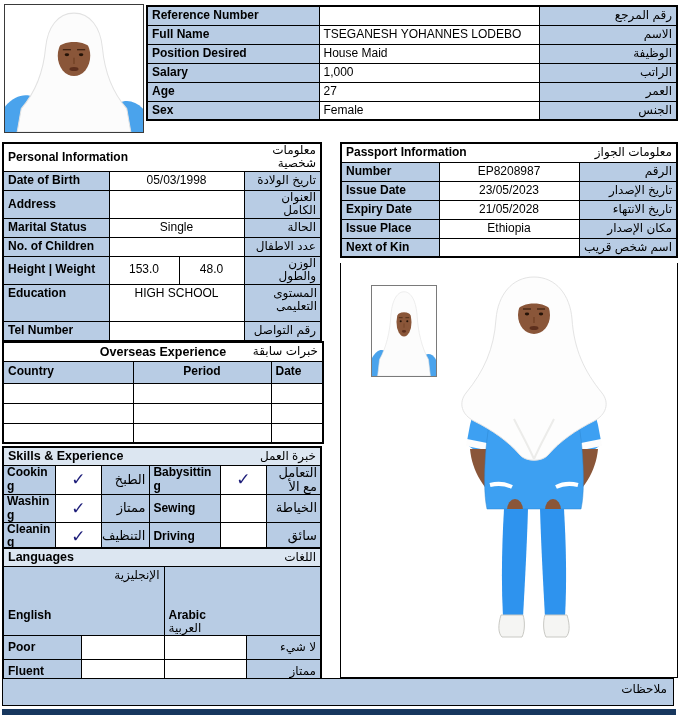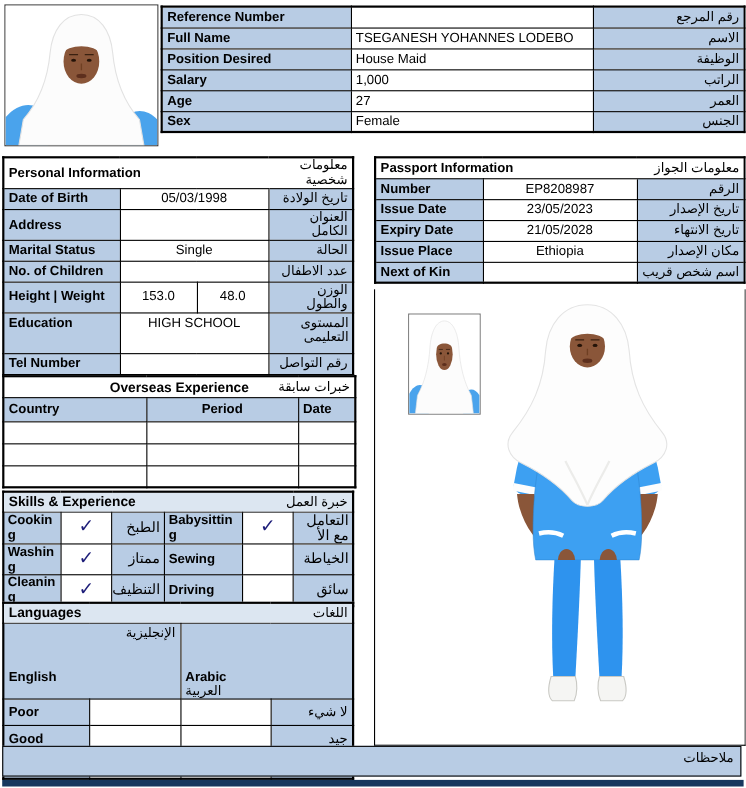--- a/index.html
+++ b/index.html
@@ -310,26 +310,20 @@
         <div class="line2 ar">العربية</div>
       </td>
     </tr>
     <tr style="height:24px">
       <td class="b en">Poor</td>
       <td></td>
       <td></td>
       <td class="b ar">لا شيء</td>
     </tr>
     <tr style="height:24px">
-      <td class="b en">Good</td>
-      <td></td>
-      <td></td>
-      <td class="b ar">جيد</td>
-    </tr>
-    <tr style="height:24px">
       <td class="b en">Fluent</td>
       <td></td>
       <td></td>
       <td class="b ar">ممتاز</td>
     </tr>
   </tbody>
     </table>
 
   <div class="right-photo-area">
     <div class="small-photo">

